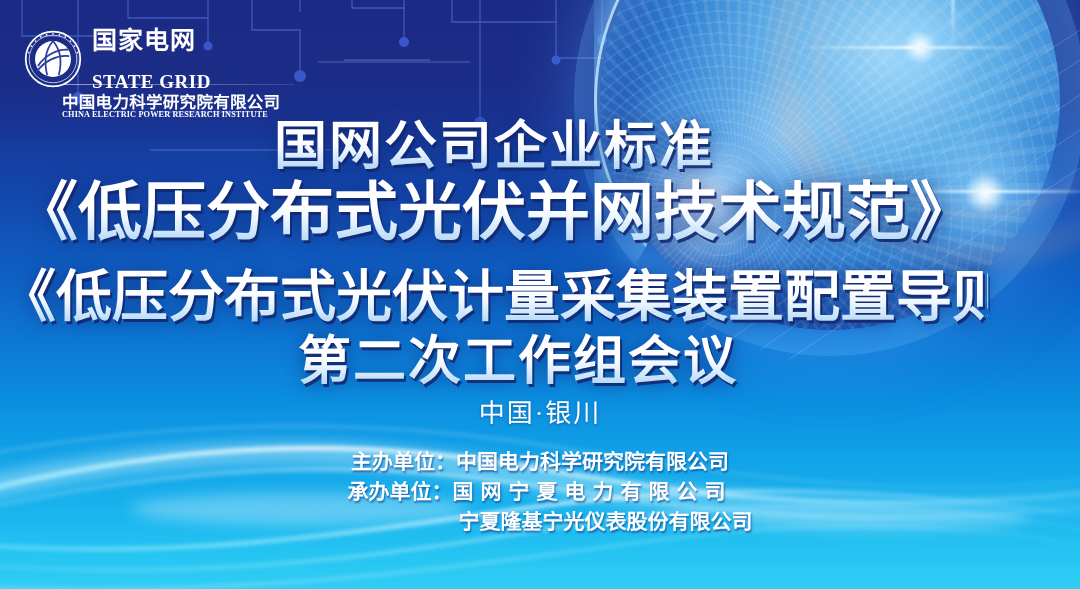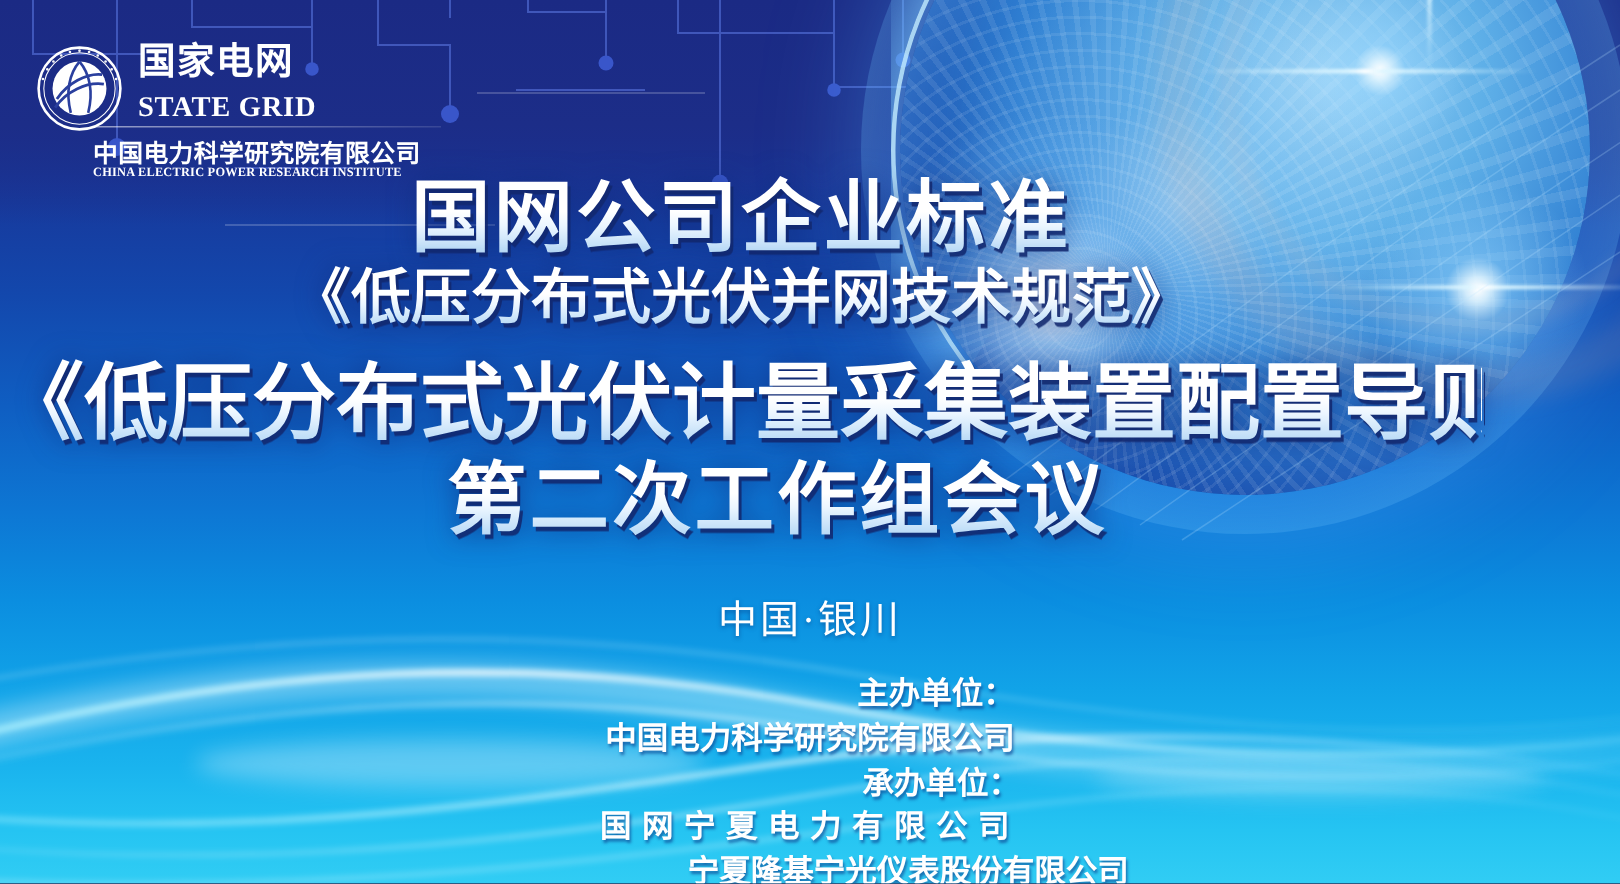--- a/index.html
+++ b/index.html
@@ -92,21 +92,21 @@
   .logo-block{position:absolute;left:24px;top:28px;width:330px;height:86px;}
   .sg-emblem{position:absolute;left:0;top:2px;width:58px;height:58px;}
   .sg-names{position:absolute;left:68px;top:0;}
   .sg-cn{
     font-size:25px;font-weight:700;color:#fff;line-height:1.04;
     letter-spacing:1px;font-family:"DejaVu Sans","Liberation Sans",sans-serif;
   }
   .sg-en{
     font-family:"Liberation Serif","DejaVu Serif",serif;
     font-size:19px;font-weight:700;color:#fff;line-height:1.1;
-    letter-spacing:.5px;margin-top:8px;
+    letter-spacing:.5px;margin-top:18px;
   }
   .cepri-divider{
     position:absolute;left:62px;top:84px;width:232px;height:1px;
     background:linear-gradient(to right, rgba(255,255,255,.55), rgba(255,255,255,.12));
   }
   .cepri-cn{
     position:absolute;left:62px;top:89px;
     font-size:16.5px;font-weight:700;color:#fff;letter-spacing:.3px;
     font-family:"DejaVu Sans","Liberation Sans",sans-serif;white-space:nowrap;
   }
@@ -123,21 +123,21 @@
     font-family:"DejaVu Sans","Liberation Sans",sans-serif;
     font-weight:700;
     color:#ffffff;
     background:linear-gradient(to bottom,#ffffff 0%,#ffffff 42%,#ecf6ff 58%,#bcdcf7 86%,#a6cdf0 100%);
     -webkit-background-clip:text;background-clip:text;
     -webkit-text-fill-color:transparent;
     filter:drop-shadow(2px 3px 0 rgba(18,40,110,.88)) drop-shadow(0 0 9px rgba(12,40,120,.55));
     line-height:1.12;white-space:nowrap;
   }
   .t1{font-size:53px;letter-spacing:2px;}
-  .t2{font-size:40px;letter-spacing:0px;margin-top:2px;}
+  .t2{font-size:64px;letter-spacing:0px;margin-top:2px;}
   .t3{font-size:56px;letter-spacing:0px;margin-top:17px;}
   .t4{font-size:53px;letter-spacing:2px;margin-top:2px;padding-left:48px;}
 
   
   .location{
     position:absolute;left:0;top:392px;width:1080px;text-align:center;
     font-family:Liberation Serif, serif;
     font-size:26px;font-weight:400;color:#ffffff;letter-spacing:2px;
     text-shadow:0 1px 3px rgba(10,50,120,.5);
   }
@@ -145,21 +145,21 @@
   
   .orgs{
     position:absolute;left:0;top:448px;width:1080px;
     display:flex;flex-direction:column;align-items:center;
   }
   .org-row{
     font-family:"DejaVu Sans","Liberation Sans",sans-serif;
     font-size:21px;font-weight:700;color:#ffffff;
     line-height:1.42;white-space:nowrap;
     text-shadow:1px 2px 2px rgba(12,60,140,.65);
-    display:flex;align-items:flex-end;flex-direction:column;
+    display:flex;align-items:flex-end;
   }
   .org-label{display:inline-block;}
   .org-value{display:inline-block;}
   .org-value.spaced{letter-spacing:7px;}
   .org-row.indent{padding-left:131px;}
 </style>
 </head>
 <body>
 
 <div class="stage">

